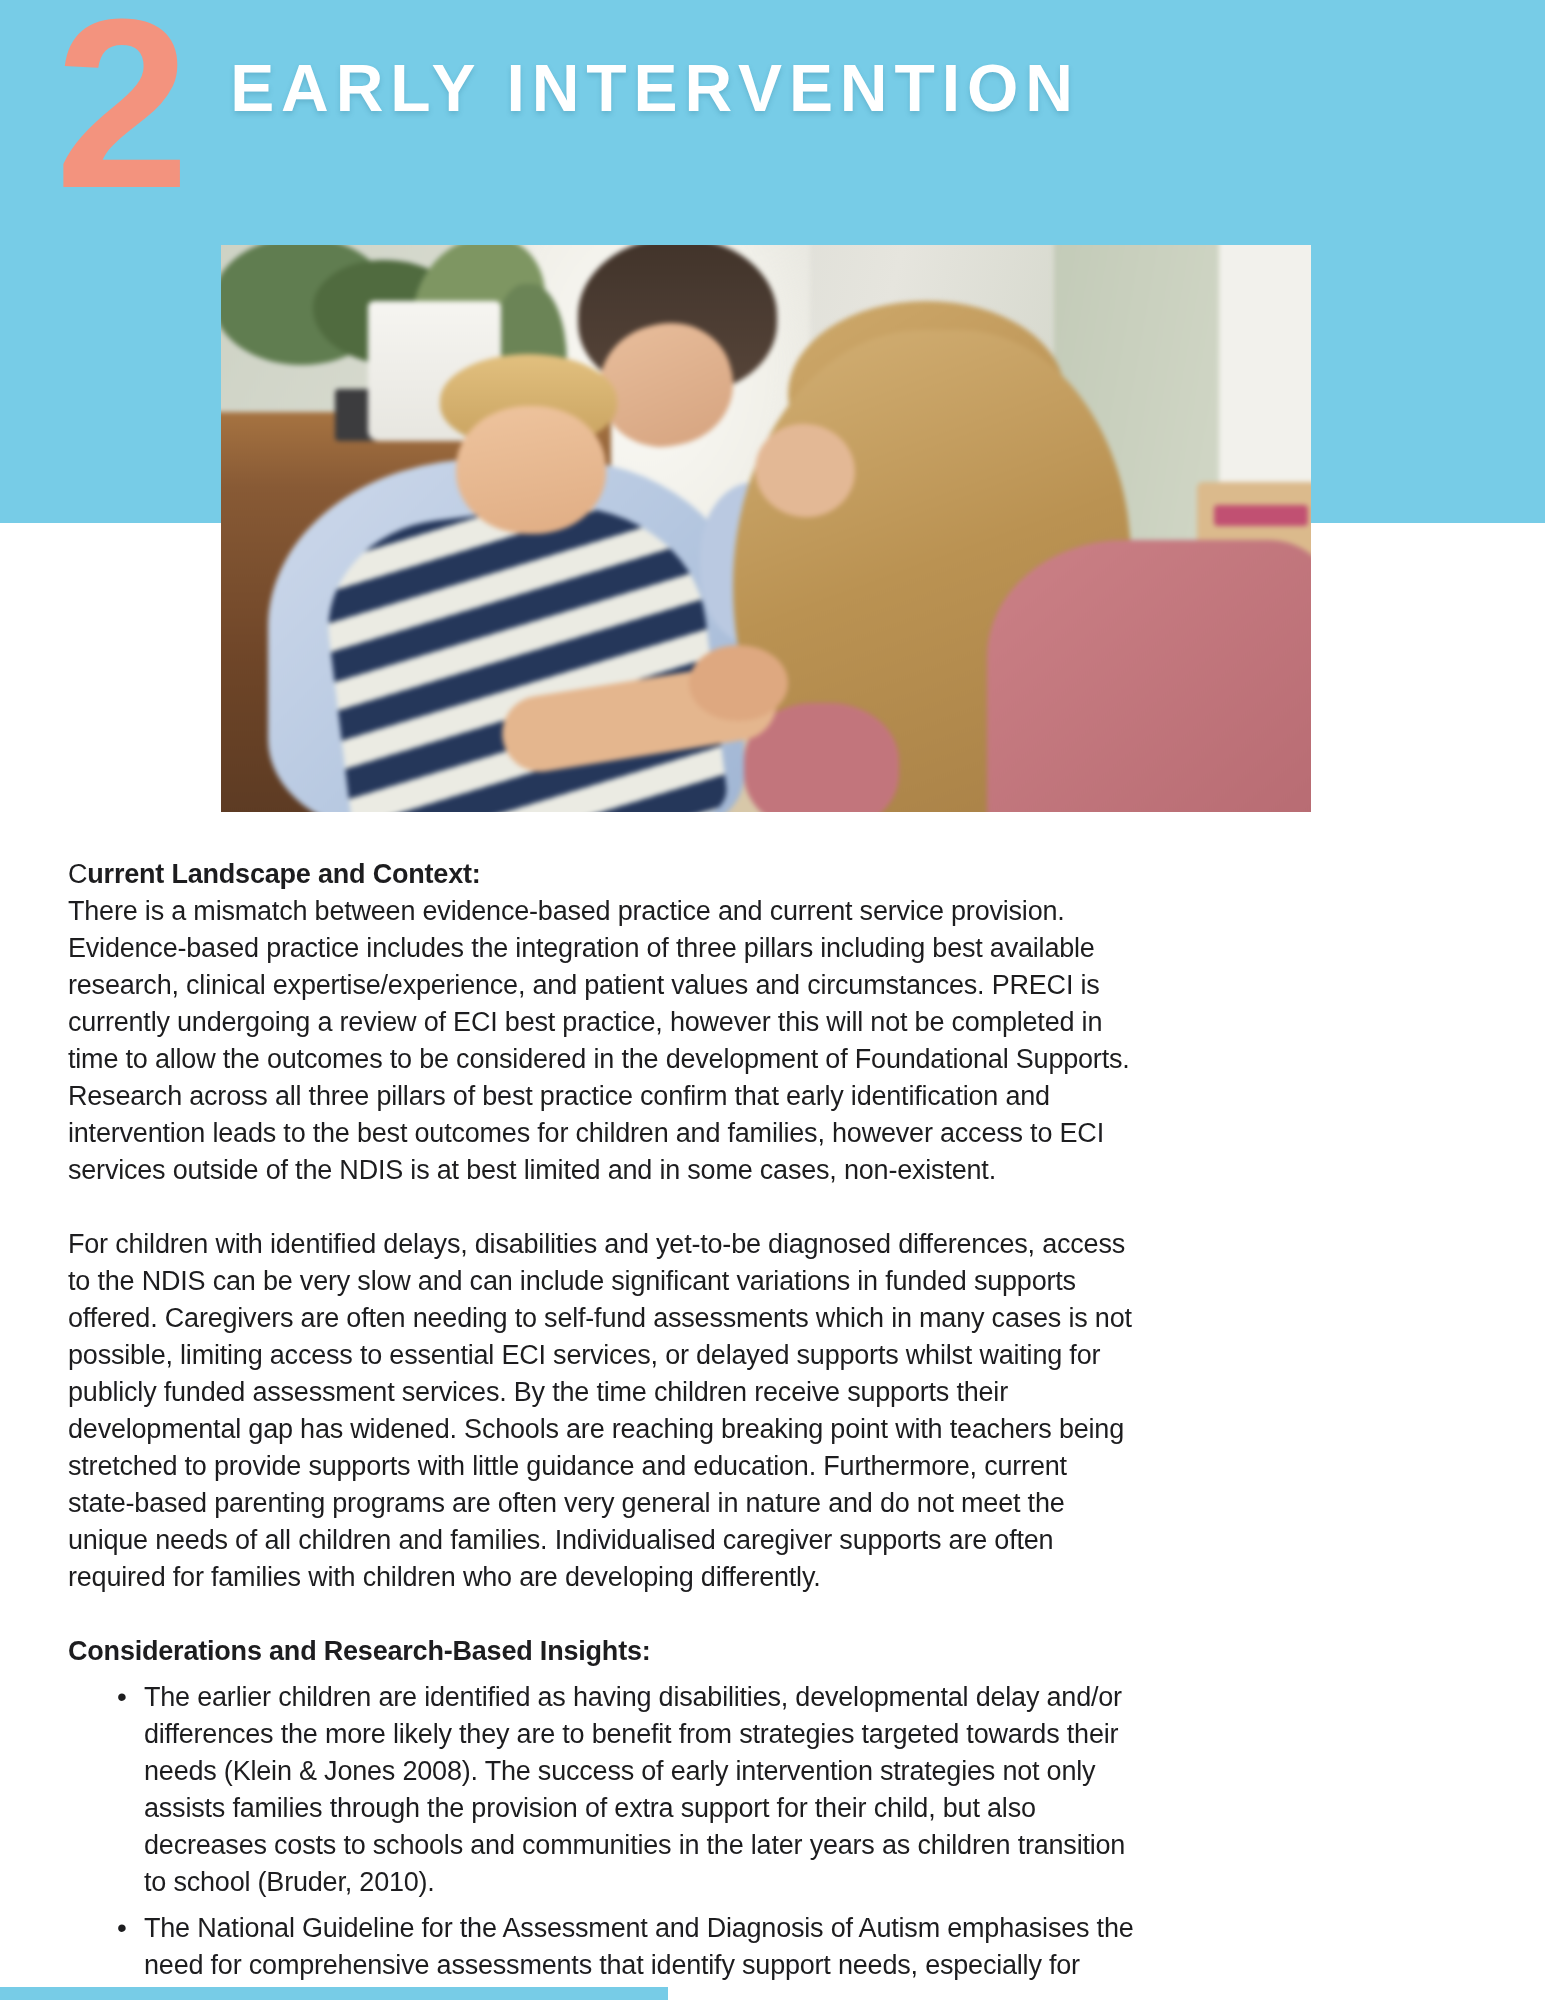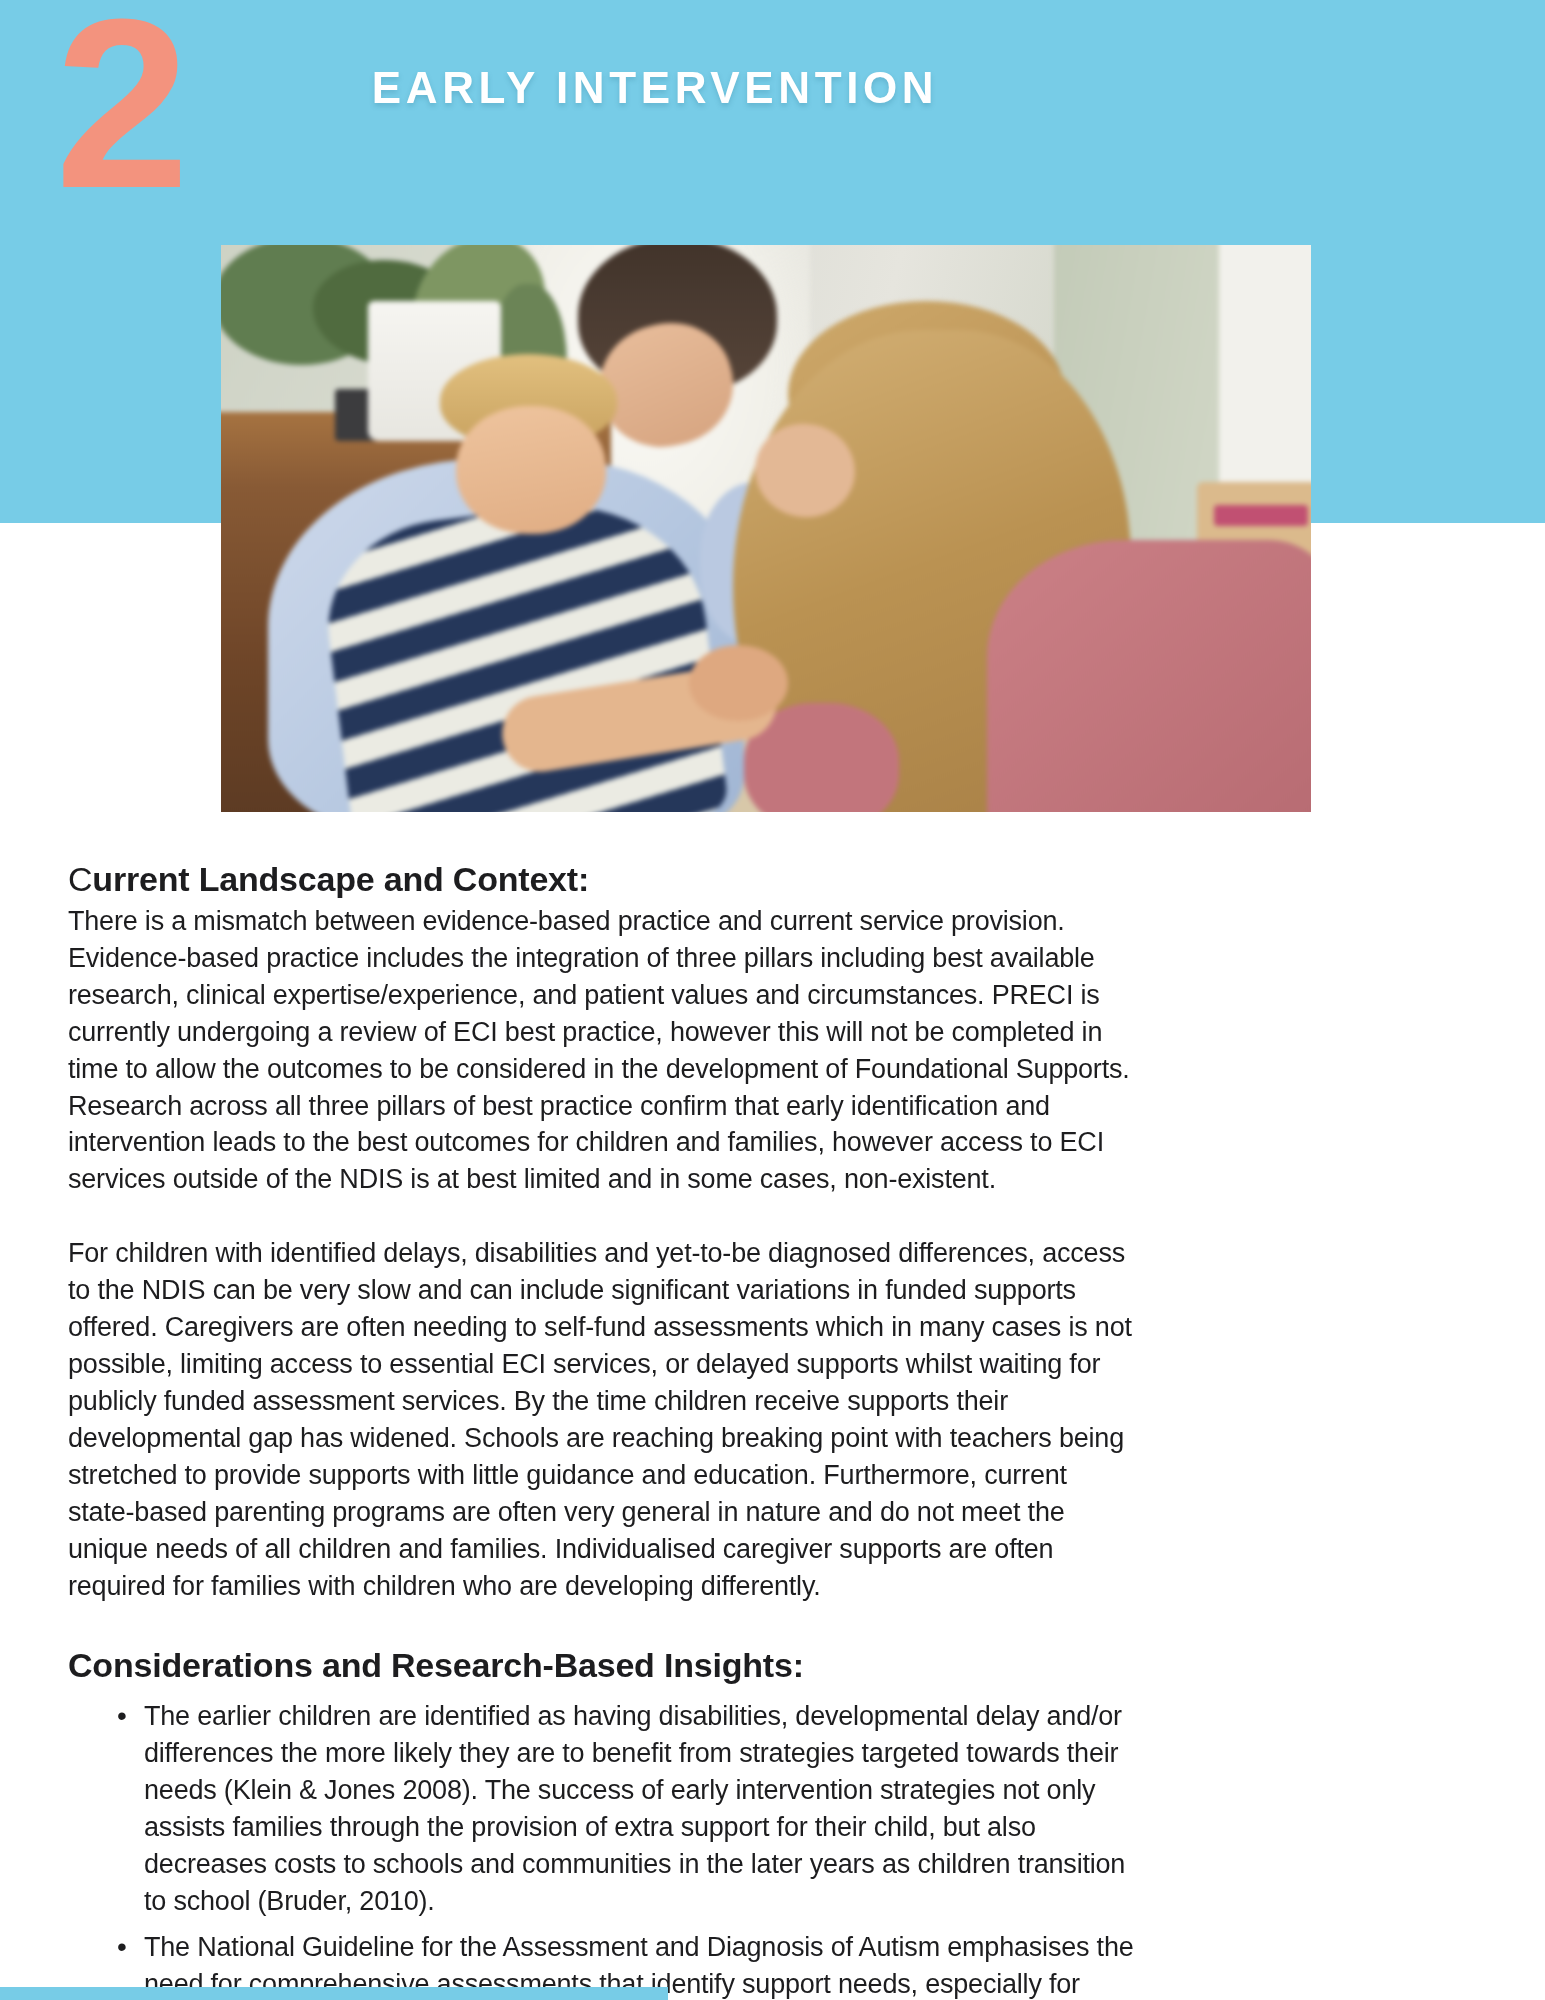--- a/index.html
+++ b/index.html
@@ -28,21 +28,21 @@
     color: #f3937e;
   }
   .page-title {
     position: absolute;
     left: 150px; top: 42px;
     width: 1010px;
     margin: 0;
     text-align: center;
     color: #ffffff;
     font-weight: bold;
-    font-size: 44px;
+    font-size: 66px;
     letter-spacing: 0.105em;
     line-height: 92px;
     text-shadow: 0 3px 5px rgba(40,110,140,0.25);
   }
   .page-title .title-line { display: block; white-space: nowrap; }
 
   
   .photo {
     position: absolute;
     left: 221px; top: 245px;
@@ -112,21 +112,21 @@
     position: absolute;
     left: 68px; top: 856px;
     width: 1080px;
     color: #1d1d1f;
     font-size: 27px;
     line-height: 1.37;
     letter-spacing: -0.2px;
   }
   .sec-heading {
     margin: 0;
-    font-size: 34px;
+    font-size: 27px;
     font-weight: bold;
     line-height: 1.37;
   }
   .first-cap-normal::first-letter { font-weight: normal; }
   .content p { margin: 0 14px 37px 0; }
   .sec-heading.considerations { margin-top: 28px; }
   .bullets { margin: 0; padding: 0; list-style: none; }
   .bullets li { position: relative; padding-left: 67px; margin: 9px; }
   .bullets li::before {
     content: "\2022";

